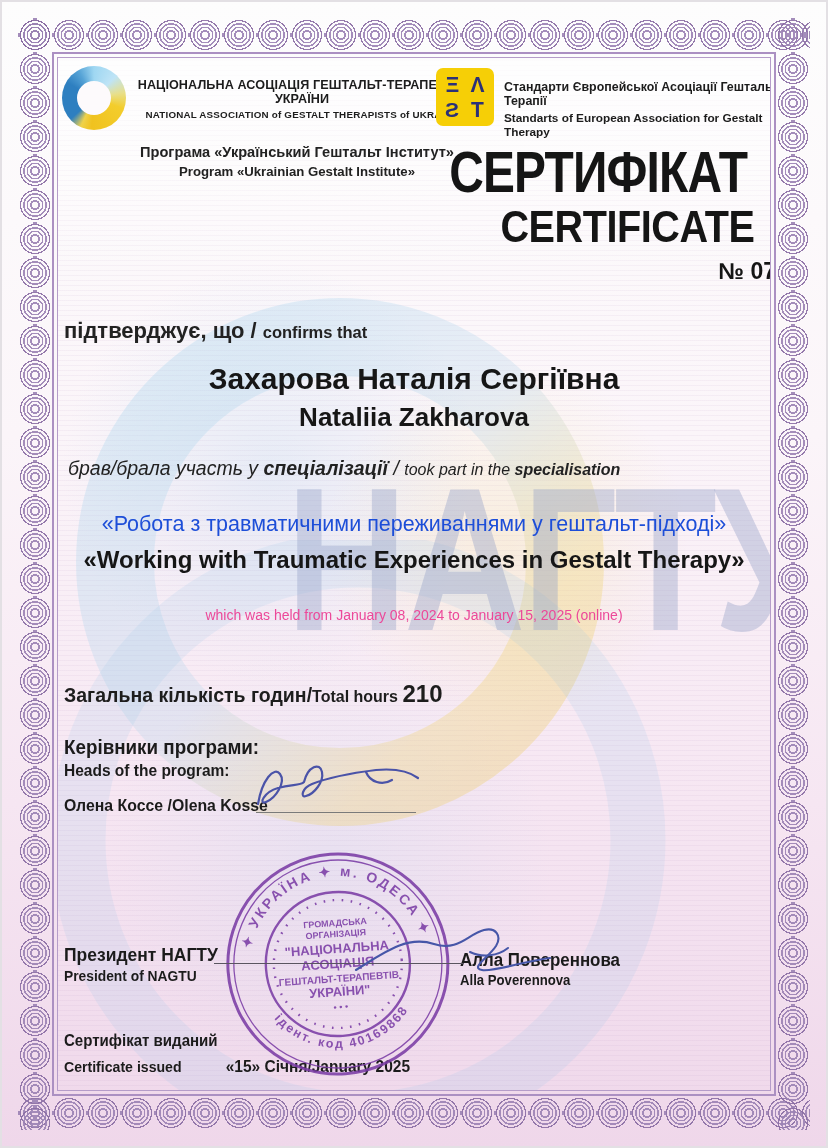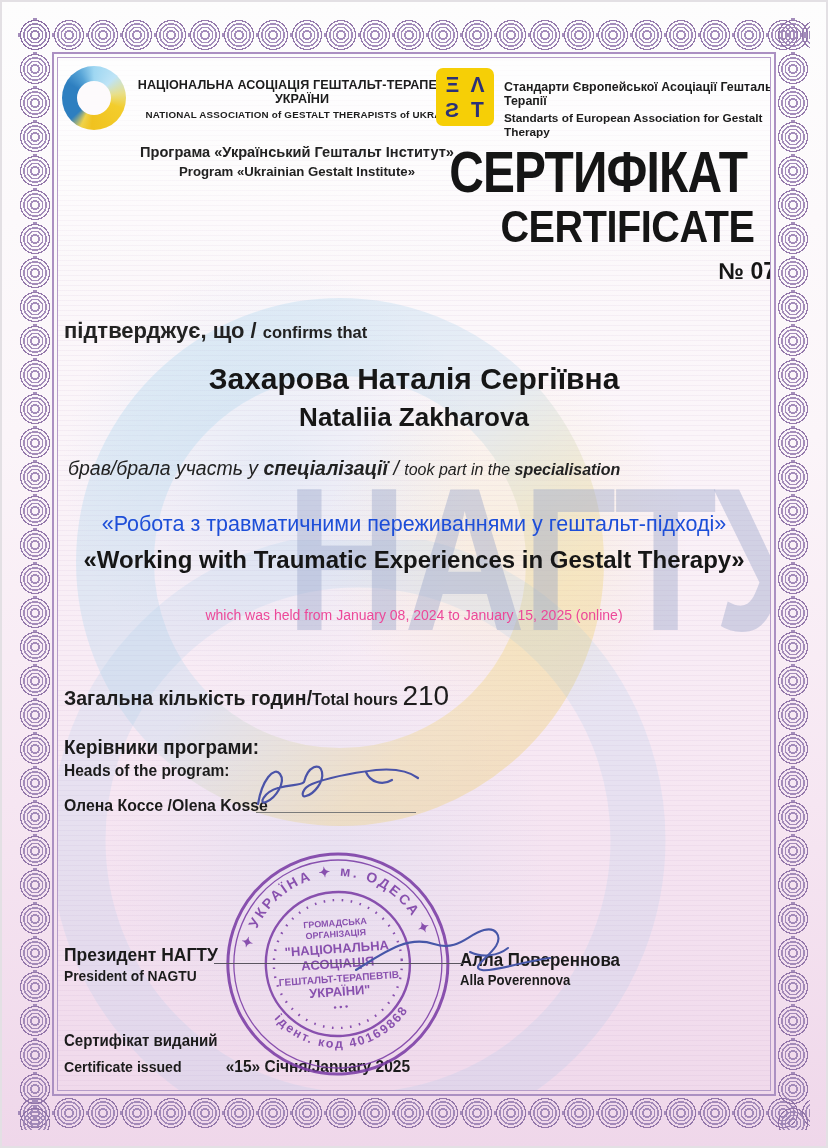--- a/index.html
+++ b/index.html
@@ -77,21 +77,21 @@
   .participation{font-size:19.5px;font-weight:500;color:#222;}
   .participation b{font-weight:800;}
   .participation .en{font-size:16px;font-weight:500;}
   .participation .en b{font-weight:800;}
   .course-uk{font-size:21.5px;font-weight:400;color:#1d4ed8;}
   .course-en{font-size:24px;font-weight:800;color:#161616;margin-top:9px;}
   .dates-uk{font-size:19.5px;font-weight:600;color:#222;}
   .dates-en{font-size:14px;font-weight:400;color:#ec4899;margin-top:6px;}
   .hours{font-size:19.5px;font-weight:800;color:#1d1d1d;}
   .hours .en{font-size:16px;font-weight:700;}
-  .hours .val{font-size:28px;font-weight:400;}
+  .hours .val{font-size:24px;font-weight:700;}
   .heads{color:#1b1b1b;transform:scaleX(.94);transform-origin:left top;}
   .heads .l1{font-size:20px;font-weight:800;}
   .heads .l2{font-size:16.5px;font-weight:800;margin-top:2px;}
   .head-name{font-size:16.5px;font-weight:700;color:#1b1b1b;transform:scaleX(.96);transform-origin:left top;}
   .sigline{border-top:1px solid #7a7a7a;}
   .president{color:#1b1b1b;transform:scaleX(.92);transform-origin:left top;}
   .president .l1{font-size:19px;font-weight:800;}
   .president .l2{font-size:15px;font-weight:800;margin-top:1px;}
   .pname{color:#1b1b1b;transform:scaleX(.94);transform-origin:left top;}
   .pname .l1{font-size:18px;font-weight:800;}

